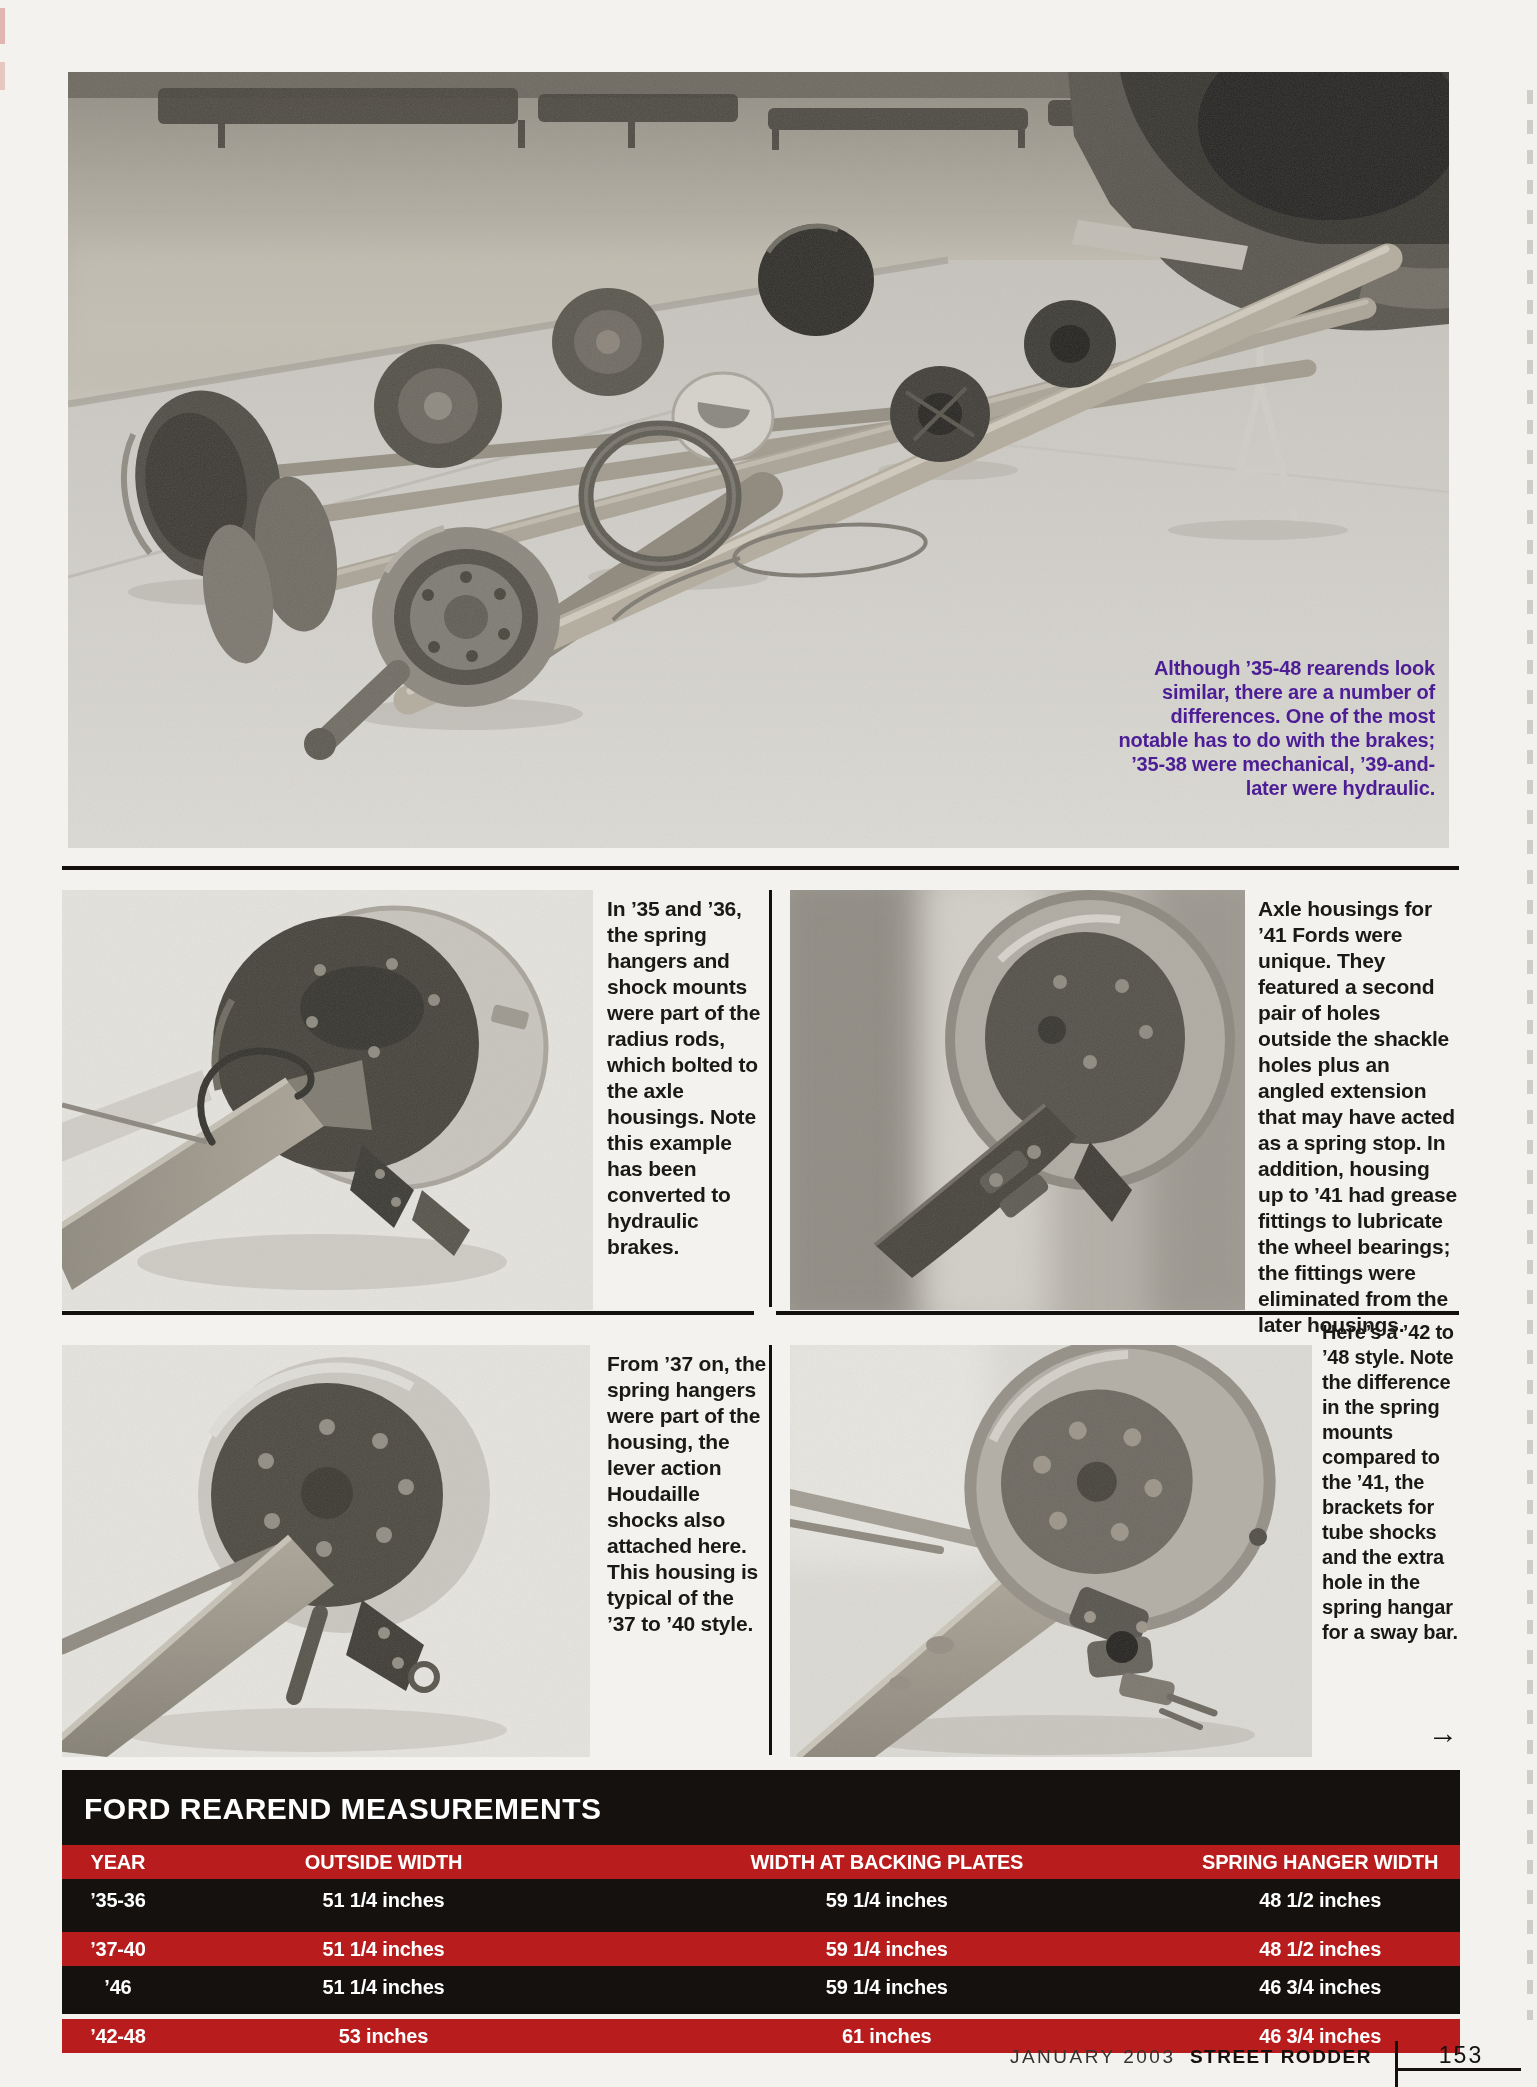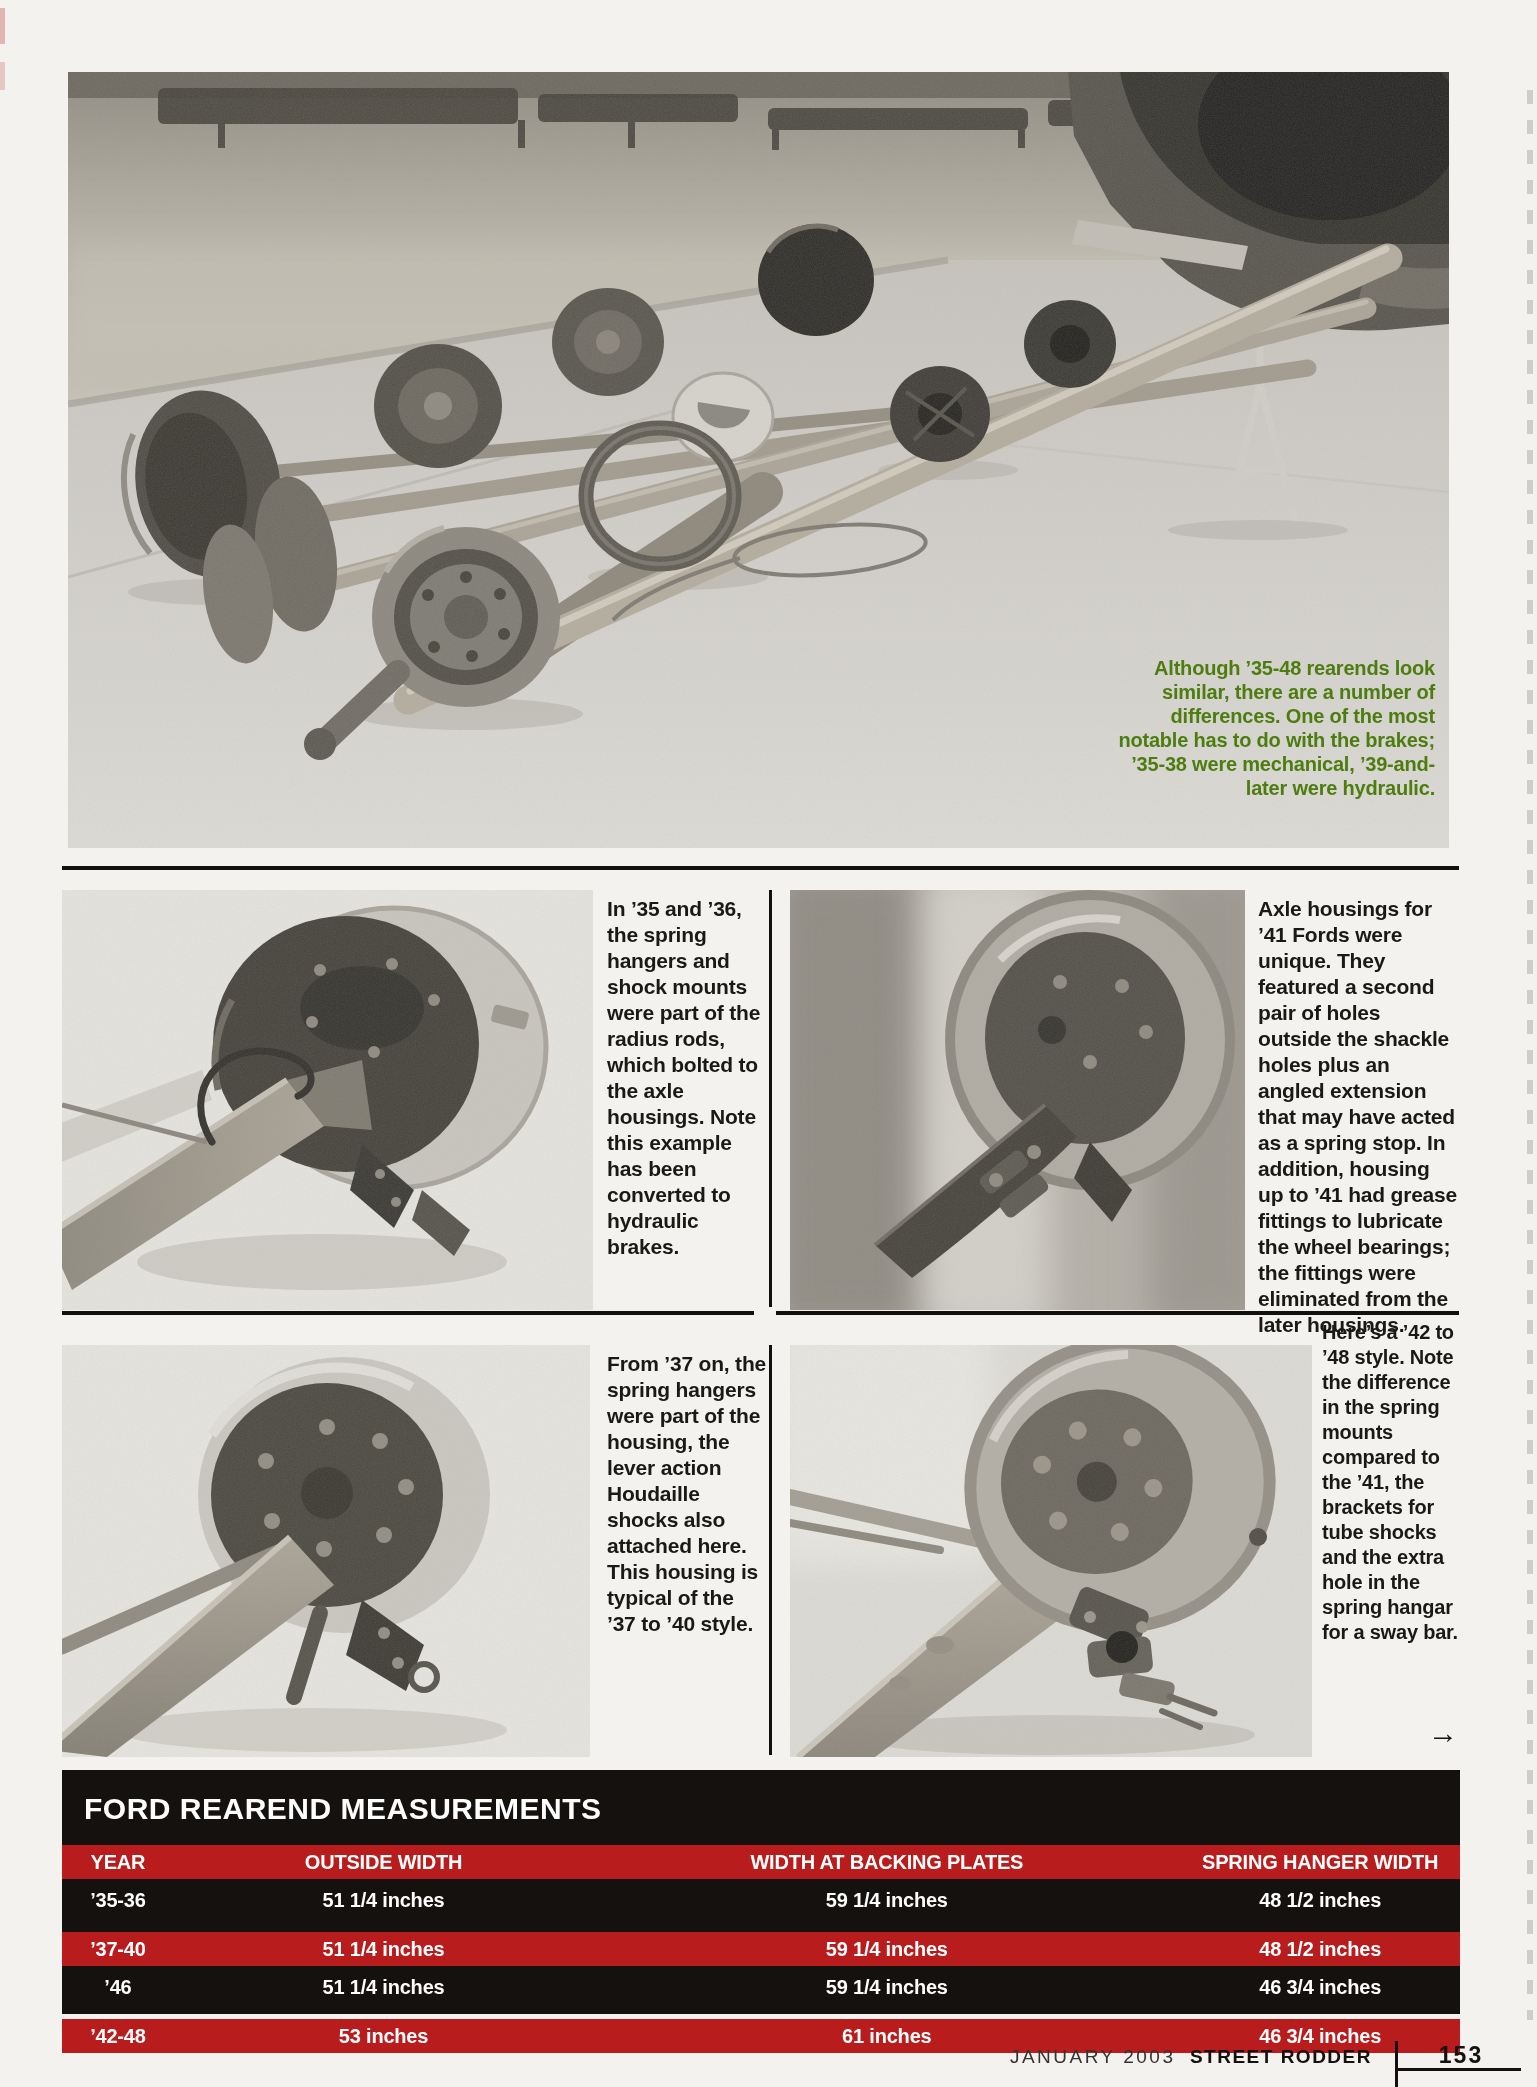--- a/index.html
+++ b/index.html
@@ -4,21 +4,21 @@
 <style>
   html,body{margin:0;padding:0;background:#e9e7e3;}
   .page{
     position:relative;width:1537px;height:2087px;margin:0 auto;
     background:#f4f2ee;overflow:hidden;
     font-family:"Liberation Sans", sans-serif;color:#1b1915;
   }
   .photo{position:absolute;overflow:hidden;background:#d8d6d1;}
   .photo svg{display:block;width:100%;height:100%;}
   .cap{position:absolute;font-weight:bold;color:#1b1915;letter-spacing:-0.2px;}
-  .cap-top{left:1105px;top:656px;width:330px;text-align:right;font-size:20px;line-height:24px;color:#4d7c0f;}
+  .cap-top{left:1105px;top:656px;width:330px;text-align:right;font-size:20px;line-height:24px;color:#4c1d95;}
   .cap-a{left:607px;top:896px;width:160px;font-size:21px;line-height:26px;}
   .cap-b{left:1258px;top:896px;width:200px;font-size:21px;line-height:26px;}
   .cap-c{left:607px;top:1351px;width:160px;font-size:21px;line-height:26px;}
   .cap-d{left:1322px;top:1320px;width:138px;font-size:20px;line-height:25px;}
   .arrow{position:absolute;left:1393px;top:1716px;width:65px;text-align:right;font-size:30px;font-weight:bold;color:#14110e;}
   .hrule,.vrule{position:absolute;background:#13100d;}
   .rule-h1{left:62px;top:866px;width:1397px;height:4px;}
   .rule-h2a{left:62px;top:1311px;width:692px;height:4px;}
   .rule-h2b{left:776px;top:1311px;width:683px;height:4px;}
   .vrule-1{left:769px;top:890px;width:3px;height:417px;}
@@ -44,21 +44,21 @@
   }
   .t-row.gray{background:#b91c1c;margin-top:15px;}
   .t-row.dark{background:transparent;}
   .t-row div{white-space:nowrap;overflow:hidden;}
 
   .footer-text{position:absolute;right:165px;top:2046px;white-space:nowrap;}
   .f-issue{font-size:19px;letter-spacing:2.5px;color:#35332f;font-weight:400;margin-top:32px;}
   .f-mag{font-size:19px;font-weight:bold;letter-spacing:1.5px;color:#14110e;margin-left:10px;}
   .vbar{left:1395px;top:2041px;width:3px;height:46px;}
   .pagenum{position:absolute;left:1416px;top:2042px;width:90px;text-align:center;
-    font-size:23px;font-weight:bold;letter-spacing:2px;color:#14110e;}
+    font-size:23px;font-weight:normal;letter-spacing:2px;color:#14110e;}
   .pagenum-rule{left:1395px;top:2068px;width:126px;height:3px;}
 
   .red-mark{position:absolute;left:0;width:5px;background:#c0493d;opacity:.35;}
   .edge-dashes{
     position:absolute;left:1527px;top:90px;width:6px;height:1930px;
     background:repeating-linear-gradient(to bottom, rgba(112,110,104,.28) 0 14px, transparent 14px 30px);
   }
 </style>
 </head>
 <body>

